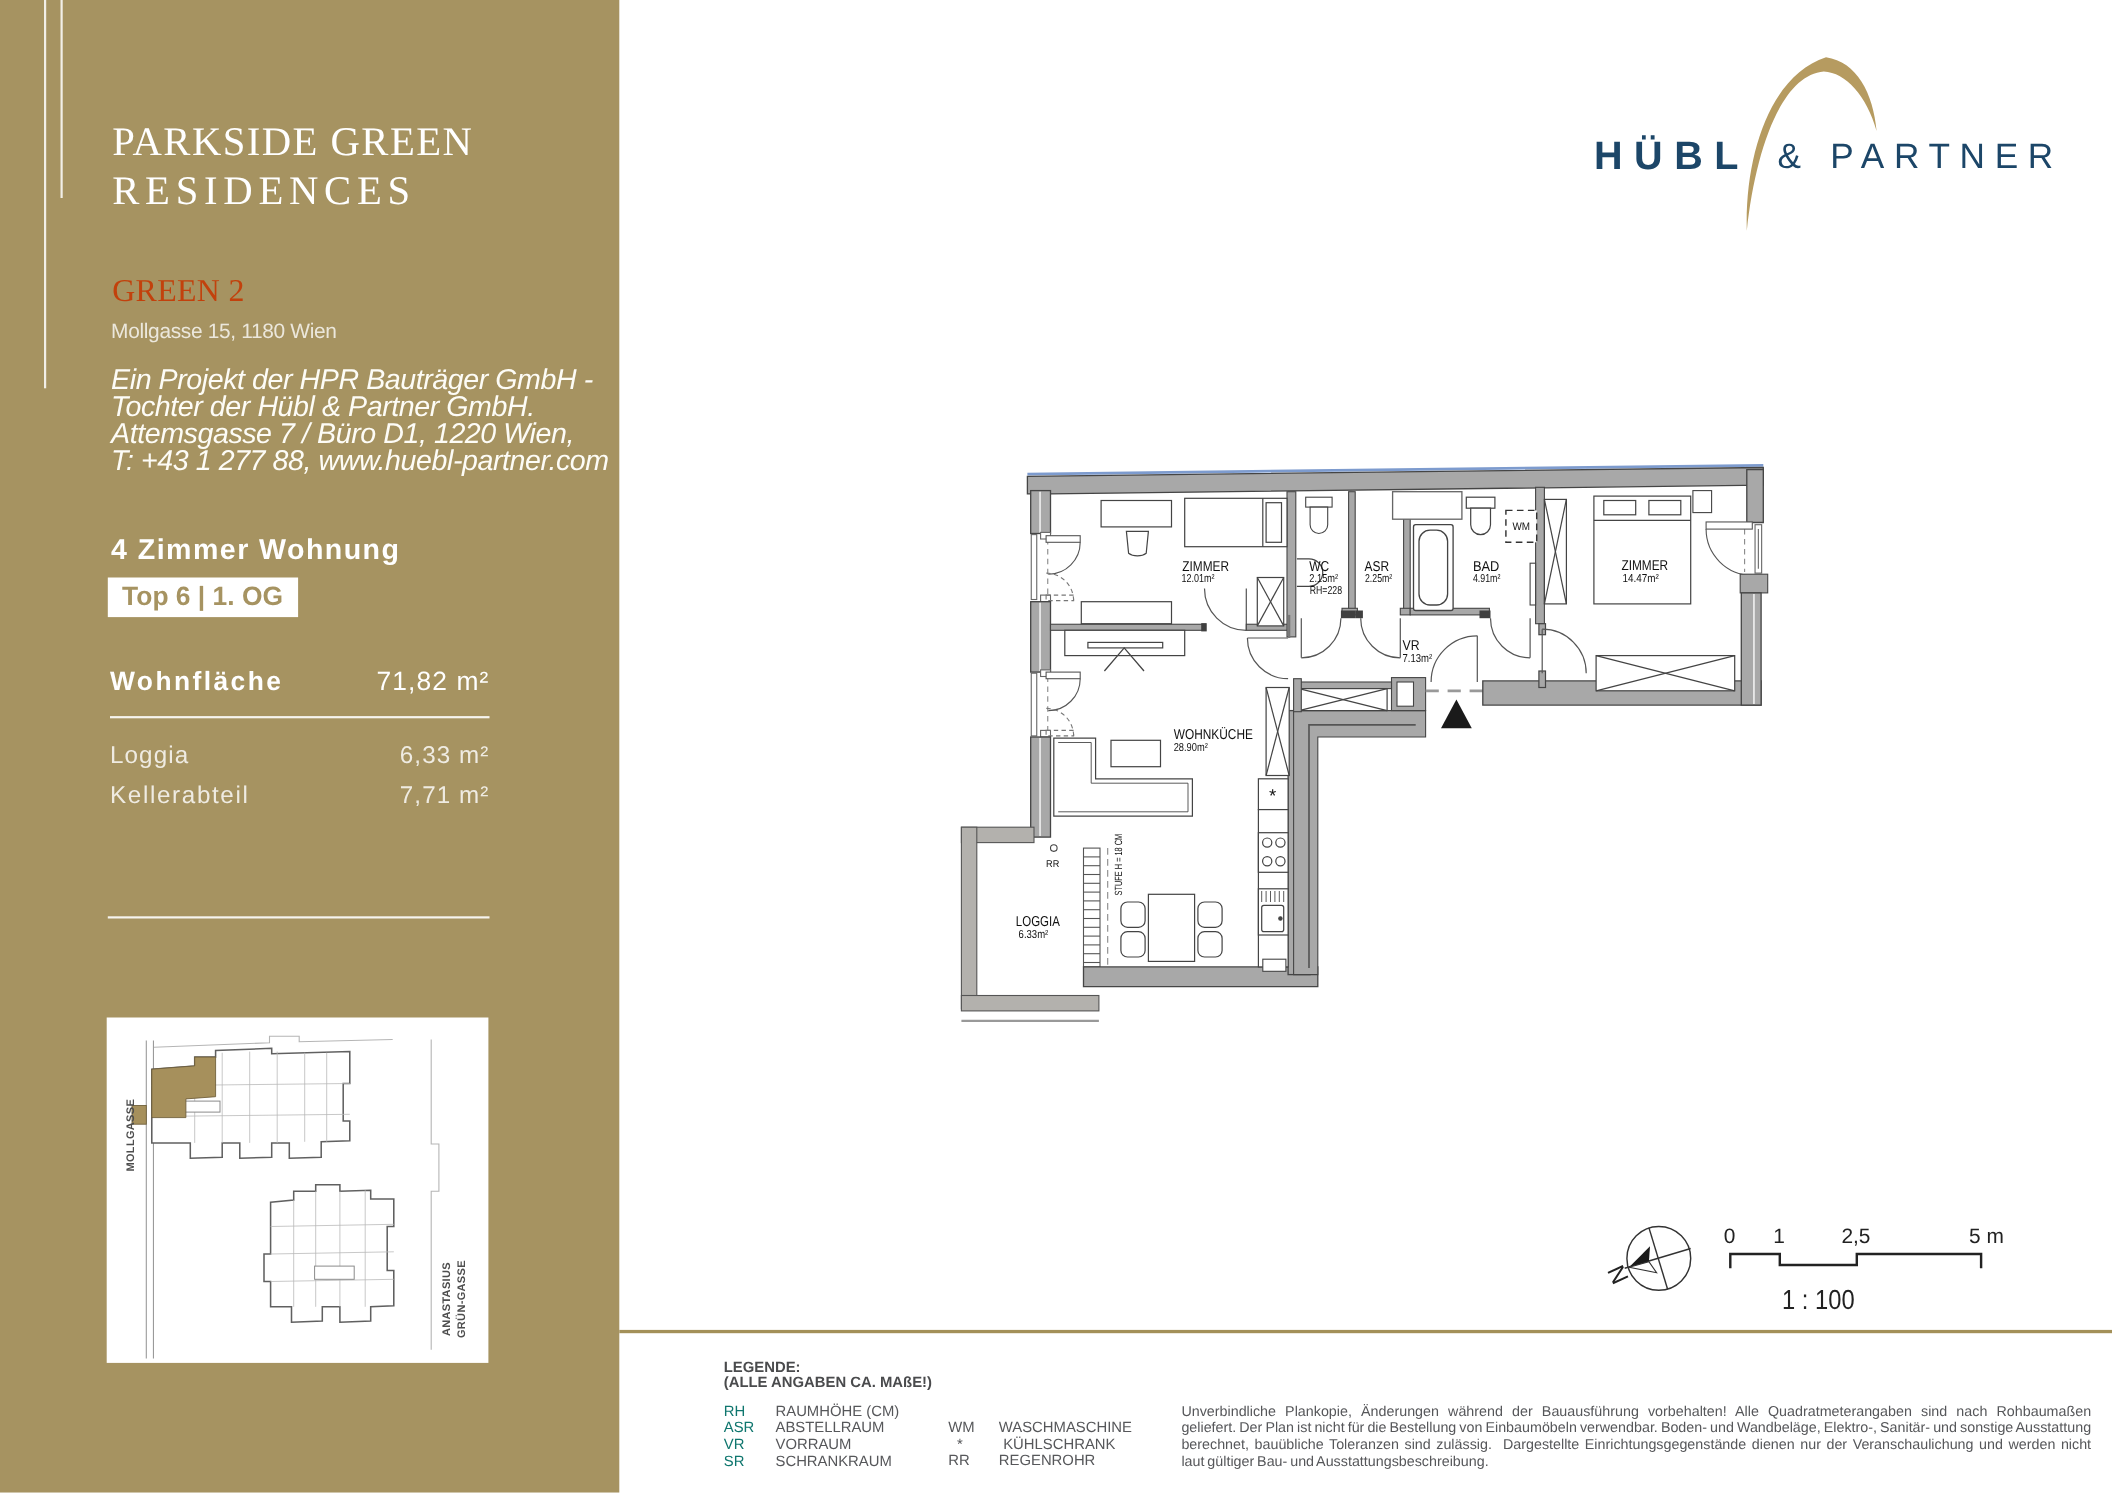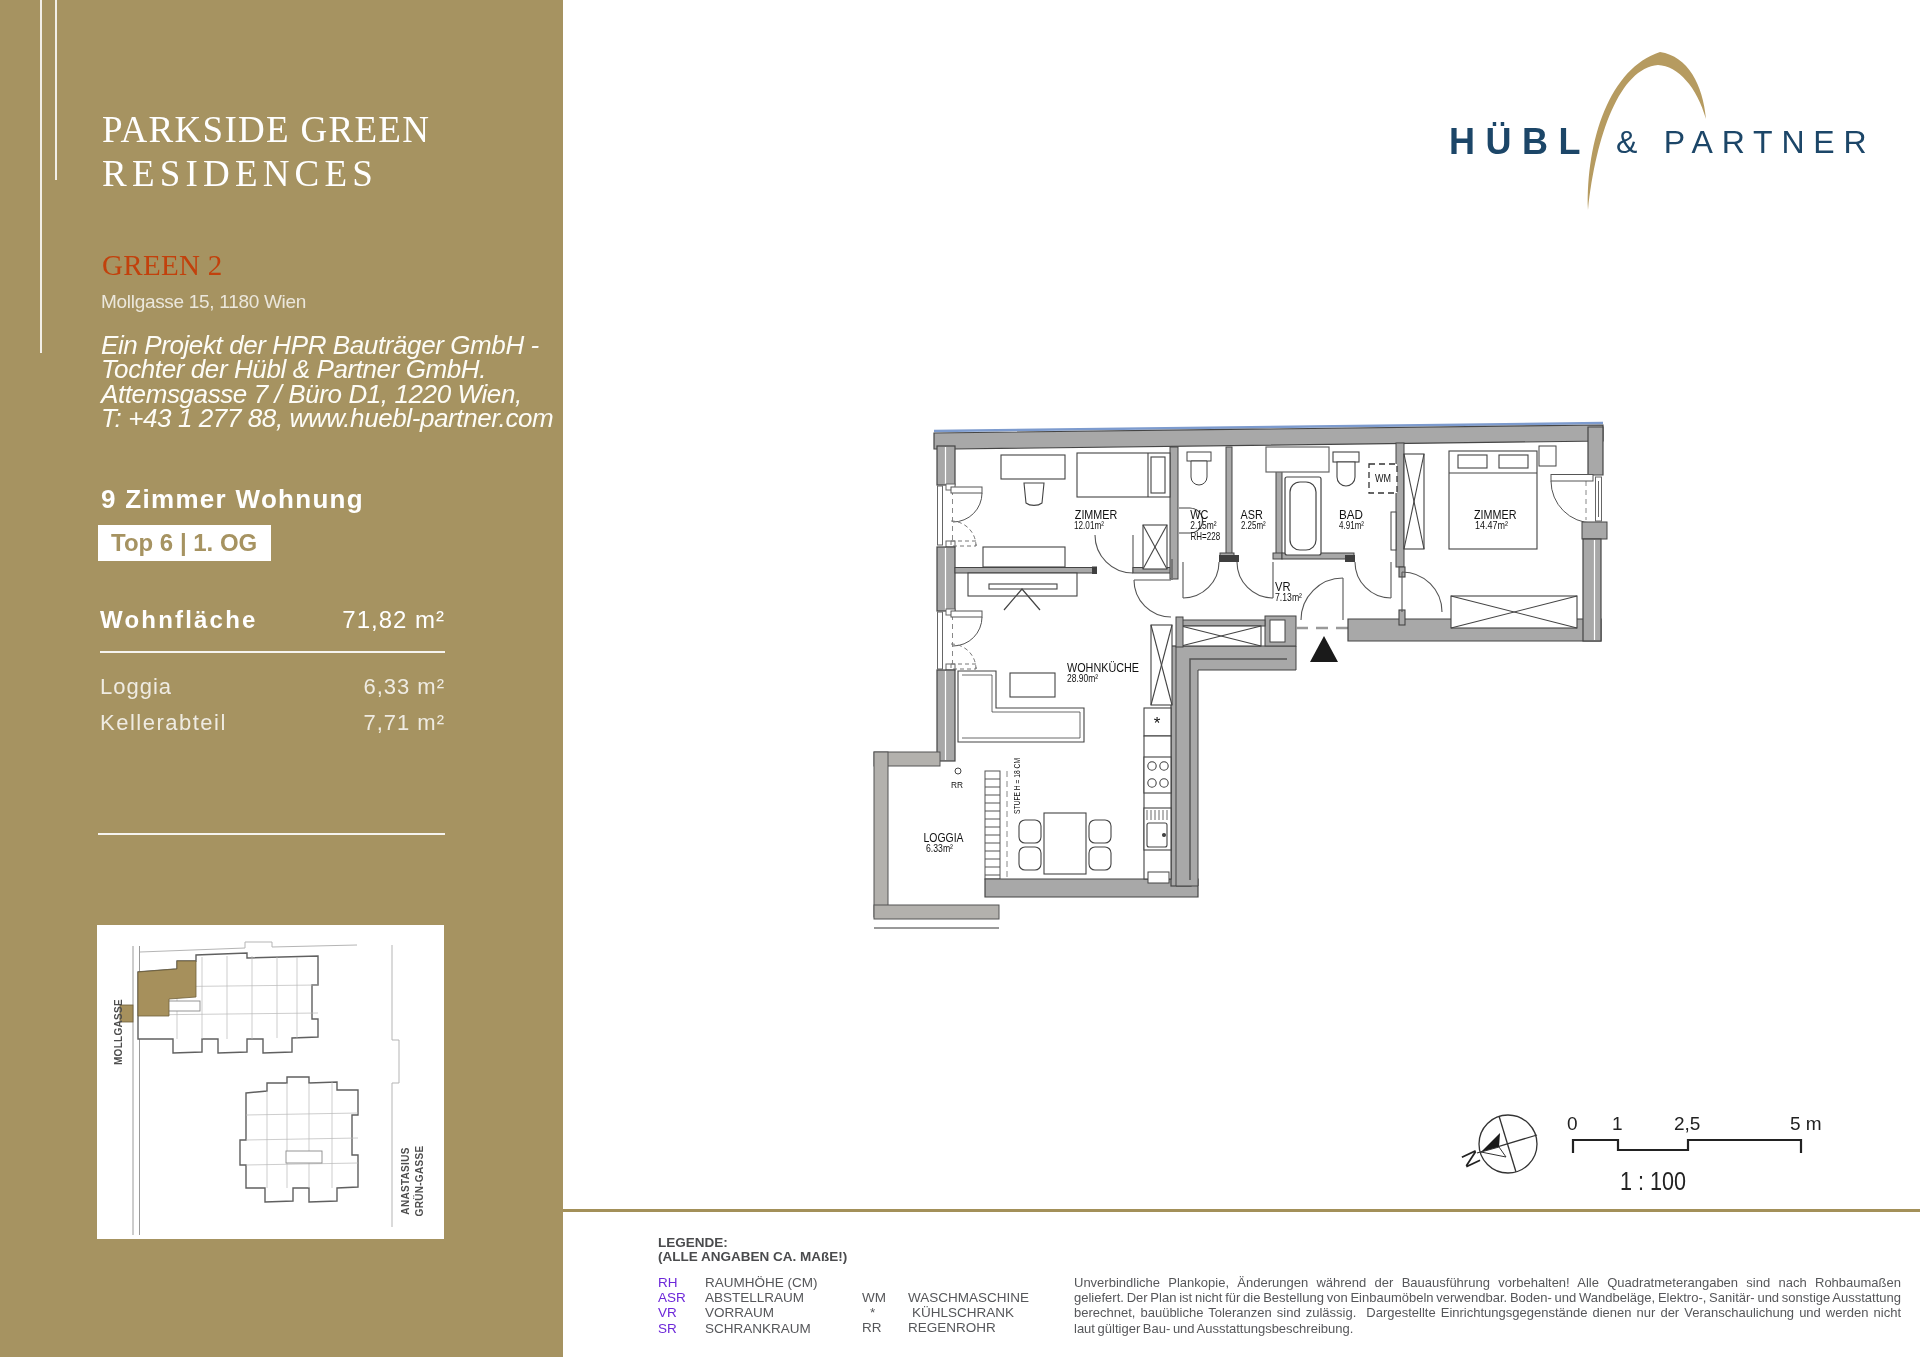--- a/index.html
+++ b/index.html
@@ -18,21 +18,21 @@
 <div class="abs" style="left:55px;top:0;width:2px;height:180px;background:rgba(255,255,255,0.85);"></div>
 
 <div class="abs" style="left:102px;top:108px;color:#fff;font-family:'Liberation Serif',serif;font-size:37px;line-height:43.5px;letter-spacing:1.3px;font-weight:400;">PARKSIDE GREEN<br><span style="letter-spacing:5.2px;">RESIDENCES</span></div>
 
 <div class="abs" style="left:102px;top:249px;color:#c2410c;font-family:'Liberation Serif',serif;font-size:29px;letter-spacing:0.3px;">GREEN 2</div>
 
 <div class="abs" style="left:101px;top:291px;color:rgba(255,255,255,0.78);font-size:19px;letter-spacing:-0.3px;">Mollgasse 15, 1180 Wien</div>
 
 <div class="abs" style="left:101px;top:333px;color:#fdfcf6;font-size:26px;line-height:24.3px;font-style:italic;letter-spacing:-0.4px;">Ein Projekt der HPR Bauträger GmbH -<br>Tochter der Hübl &amp; Partner GmbH.<br>Attemsgasse 7 / Büro D1, 1220 Wien,<br>T: +43 1 277 88, www.huebl-partner.com</div>
 
-<div class="abs" style="left:101px;top:484px;color:#fff;font-size:26px;font-weight:bold;letter-spacing:1.3px;">9 Zimmer Wohnung</div>
+<div class="abs" style="left:101px;top:484px;color:#fff;font-size:26px;font-weight:bold;letter-spacing:1.3px;">4 Zimmer Wohnung</div>
 
 <div class="abs" style="left:98px;top:525px;width:173px;height:36px;background:#fff;"></div>
 <div class="abs" style="left:111px;top:529px;color:#a69361;font-size:24px;font-weight:bold;">Top 6 | 1. OG</div>
 
 <div class="abs" style="left:100px;top:606px;color:#fff;font-size:24px;font-weight:600;letter-spacing:2.2px;">Wohnfläche</div>
 
 <div class="abs" style="left:245px;top:606px;width:200px;color:#fff;font-size:24px;font-weight:400;letter-spacing:1px;text-align:right;">71,82 m²</div>
 
 <div class="abs" style="left:100px;top:651px;width:345px;height:1.5px;background:rgba(255,255,255,0.9);"></div>
 
@@ -54,21 +54,21 @@
 
   <text x="29" y="124" font-size="36" font-weight="bold" letter-spacing="10.5" fill="#1c4668">HÜBL</text>
 
   <text x="196" y="123" font-size="32" letter-spacing="8.8" fill="#1c4668">&amp; PARTNER</text>
 </svg>
 
 <div class="abs" style="left:563px;top:1209px;width:1357px;height:3px;background:#a39059;"></div>
 
 <div class="abs" style="left:658px;top:1236px;color:#4a4b4d;font-size:13.5px;font-weight:bold;line-height:13.7px;">LEGENDE:<br>(ALLE ANGABEN CA. MAßE!)</div>
 
-<div class="abs" style="left:658px;top:1275px;color:#6d28d9;font-size:13.5px;line-height:15.2px;">RH<br>ASR<br>VR<br>SR</div>
+<div class="abs" style="left:658px;top:1275px;color:#0f766e;font-size:13.5px;line-height:15.2px;">RH<br>ASR<br>VR<br>SR</div>
 <div class="abs" style="left:705px;top:1275px;color:#56575a;font-size:13.5px;line-height:15.2px;">RAUMHÖHE (CM)<br>ABSTELLRAUM<br>VORRAUM<br>SCHRANKRAUM</div>
 <div class="abs" style="left:862px;top:1290px;color:#56575a;font-size:13.5px;line-height:15.2px;">WM<br><span style="padding-left:8px;">*</span><br>RR</div>
 <div class="abs" style="left:908px;top:1290px;color:#56575a;font-size:13.5px;line-height:15.2px;">WASCHMASCHINE<br><span style="padding-left:4px;">KÜHLSCHRANK</span><br>REGENROHR</div>
 
 <div class="abs" style="left:1074px;top:1275px;width:827px;color:#56575a;font-size:13px;word-spacing:-1px;line-height:15.2px;">
 <div style="text-align:justify;text-align-last:justify;">Unverbindliche Plankopie, Änderungen während der Bauausführung vorbehalten! Alle Quadratmeterangaben sind nach Rohbaumaßen</div>
 <div style="text-align:justify;text-align-last:justify;">geliefert. Der Plan ist nicht für die Bestellung von Einbaumöbeln verwendbar. Boden- und Wandbeläge, Elektro-, Sanitär- und sonstige Ausstattung</div>
 <div style="text-align:justify;text-align-last:justify;">berechnet, bauübliche Toleranzen sind zulässig.&nbsp; Dargestellte Einrichtungsgegenstände dienen nur der Veranschaulichung und werden nicht</div>
 <div>laut gültiger Bau- und Ausstattungsbeschreibung.</div>
 </div>

